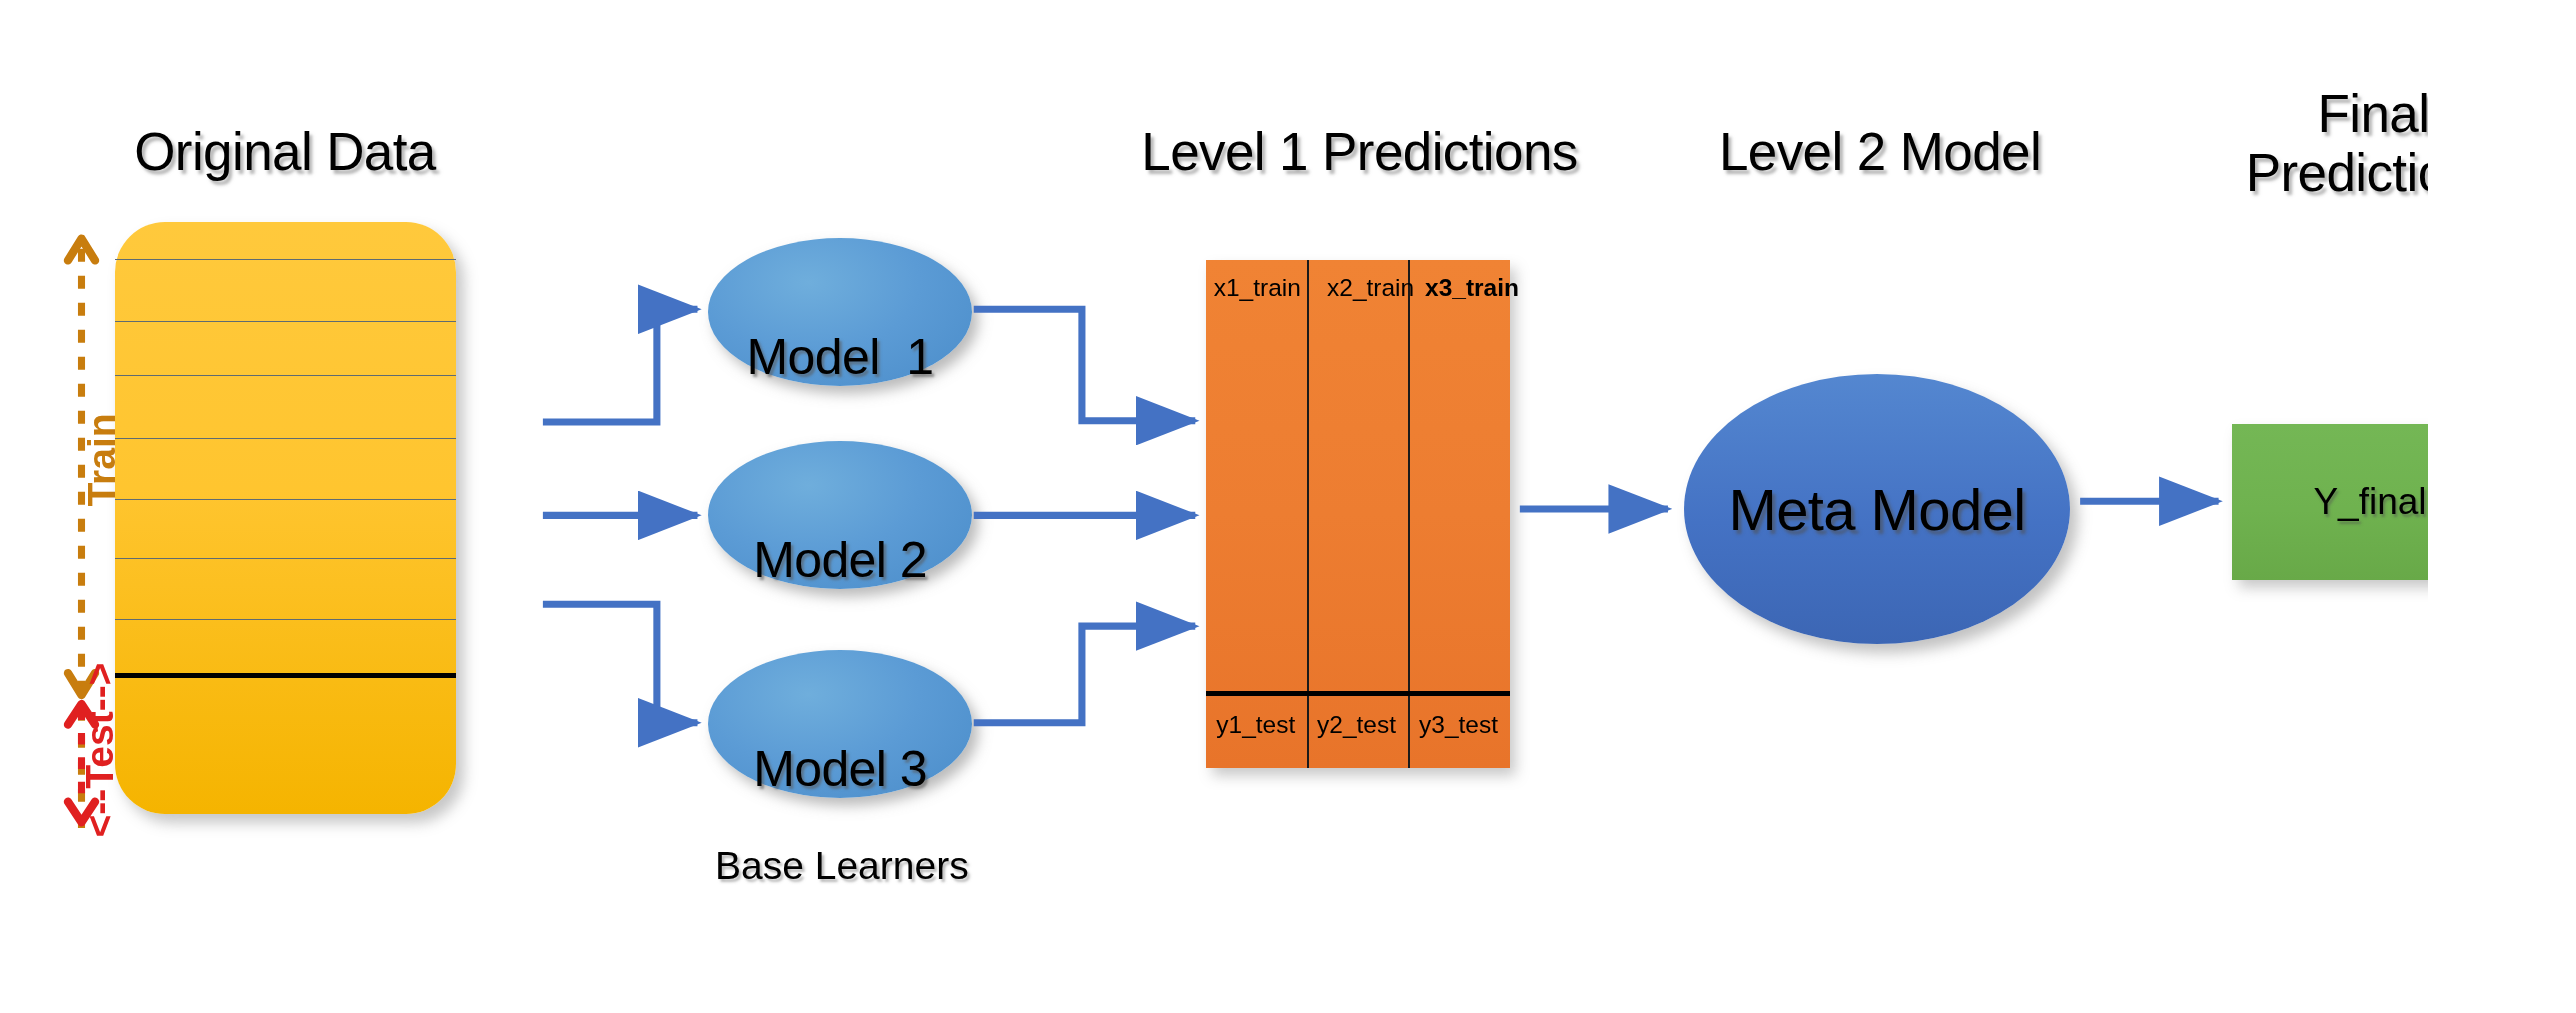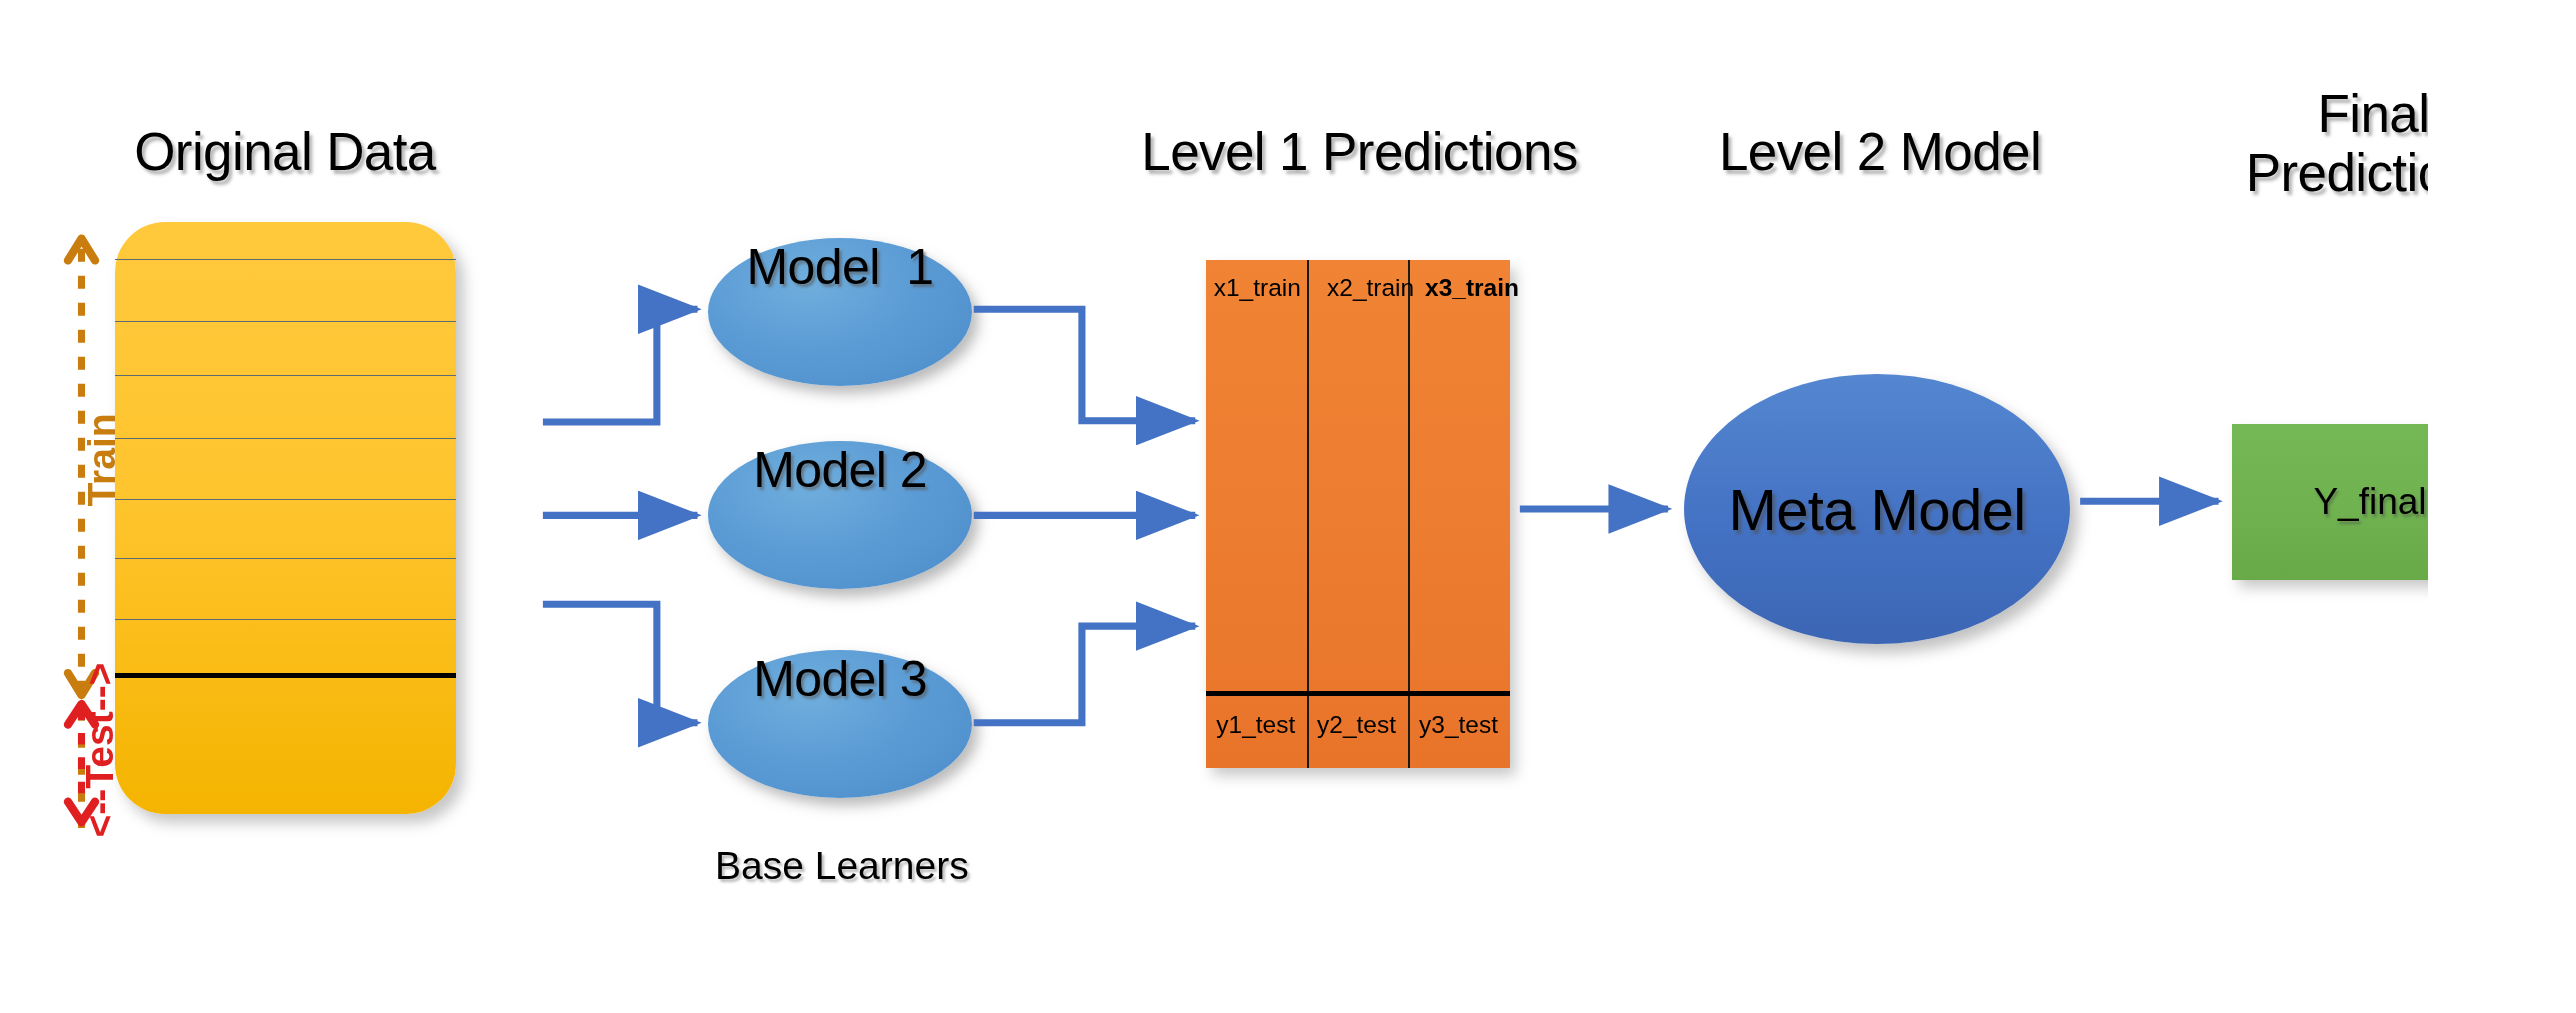--- a/index.html
+++ b/index.html
@@ -83,21 +83,21 @@
 
   
   .model-ellipse {
     position: absolute;
     width: 264px;
     height: 148px;
     border-radius: 50%;
     background: radial-gradient(ellipse at 38% 30%, #6FAEDC 0%, #5B9BD5 48%, #4A8CC9 100%);
     box-shadow: 6.4px 7.7px 13px rgba(120,120,120,0.5);
     display: flex;
-    align-items: flex-start;
+    align-items: flex-end;
     justify-content: center;
   }
   .model-ellipse .lbl {
     font-family: "Liberation Sans", sans-serif;
     font-size: 50px;
     color: #000000;
     letter-spacing: -0.6px;
     white-space: pre;
     text-shadow: 2.6px 3.2px 2.6px rgba(90,90,90,0.6);
   }

